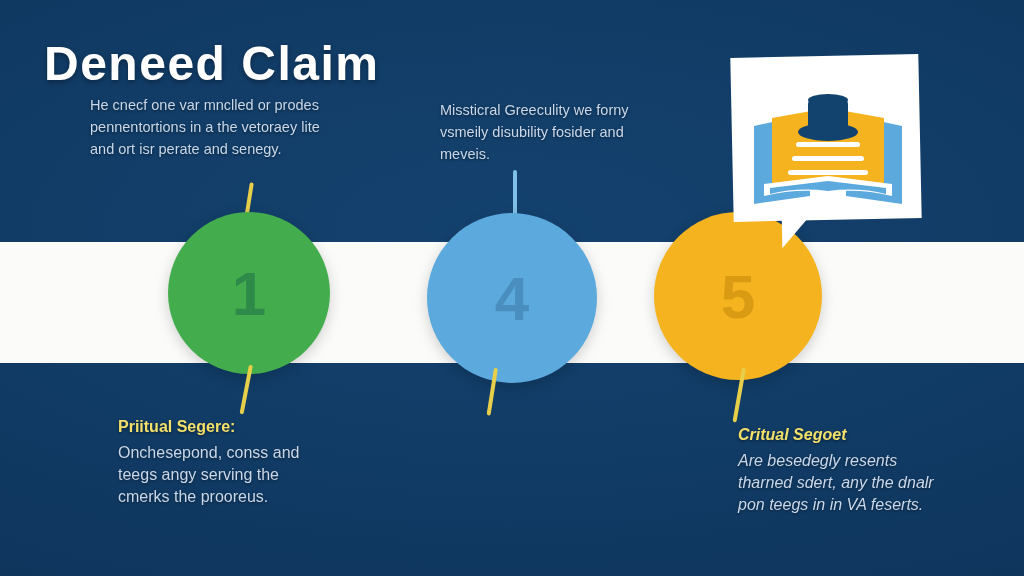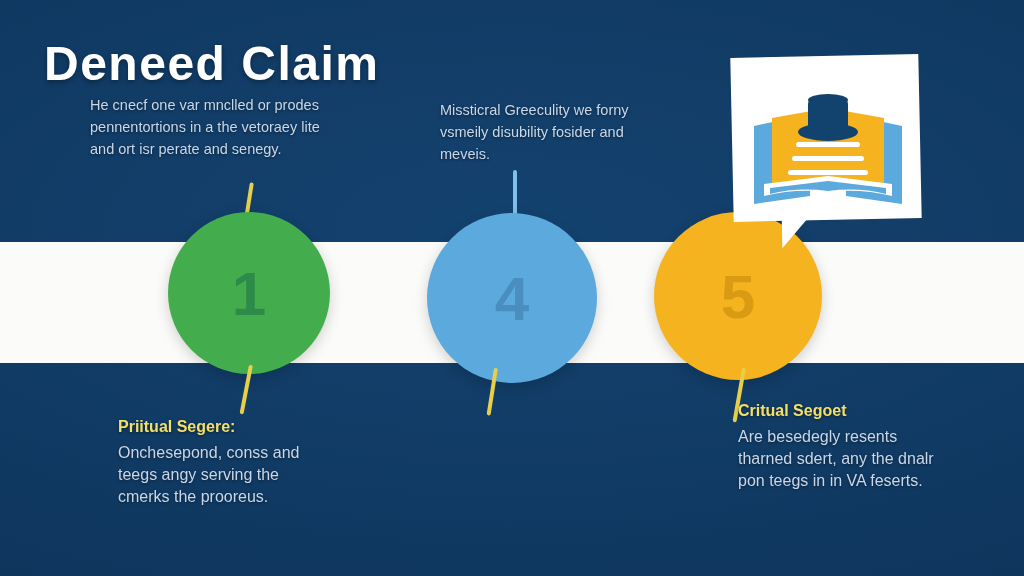--- a/index.html
+++ b/index.html
@@ -91,21 +91,21 @@
                    background:#e8cf4a; transform:rotate(11deg); transform-origin:50% 0%; }
   .stick.bot-2   { left:494px; top:368px; width:4px;   height:48px;
                    background:#e8cf4a; transform:rotate(9deg); transform-origin:50% 0%; }
   .stick.bot-3   { left:742px; top:368px; width:4px;   height:55px;
                    background:#e8cf4a; transform:rotate(10deg); transform-origin:50% 0%; }
 
   
   .bottom-block { position:absolute; width:210px; }
   .bottom-block.b1 { left:118px; top:418px; }
   .bottom-block.b2 { left:438px; top:418px; }
-  .bottom-block.b3 { left:738px; top:402px; }
+  .bottom-block.b3 { left:738px; top:426px;font-style:italic; }
 
   .bottom-head {
     font-size:16px;
     font-weight:bold;
     color:#f3e06a;
     margin-bottom:6px;
     text-shadow:0 1px 3px rgba(0,0,0,.5);
     white-space:nowrap;
   }
   .bottom-body {

